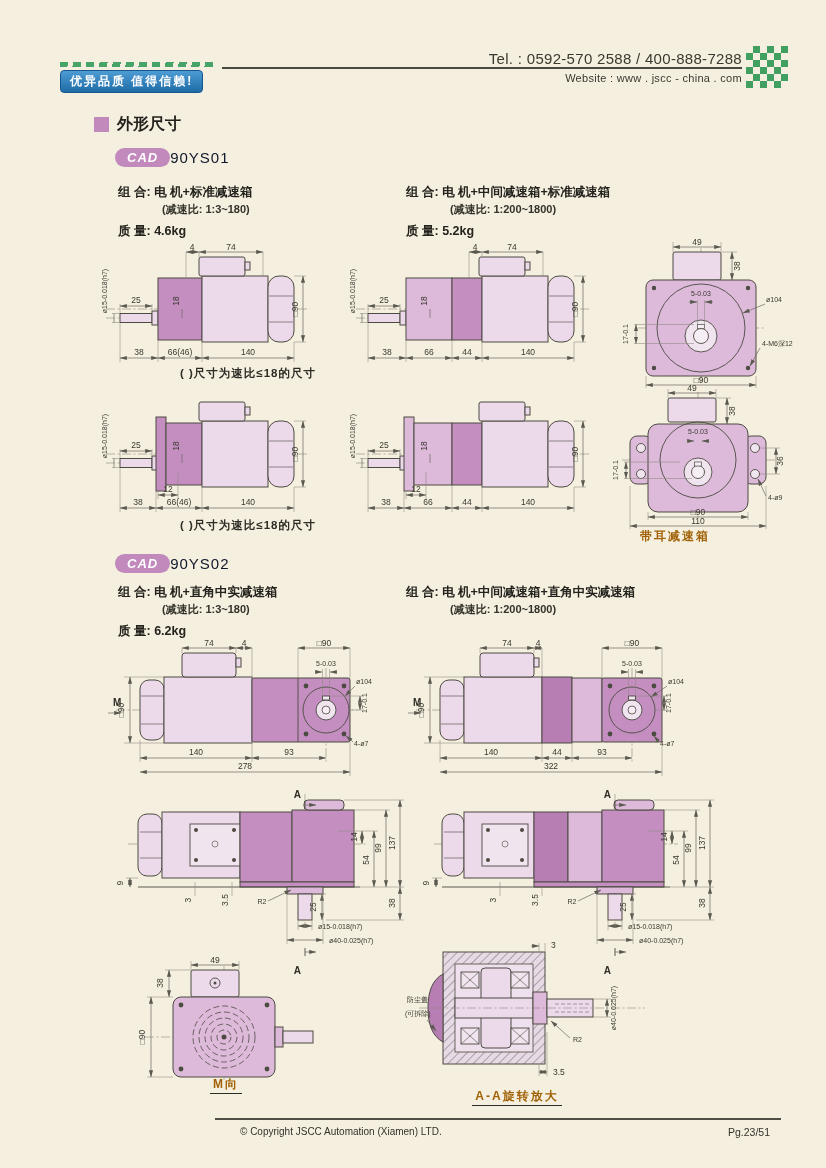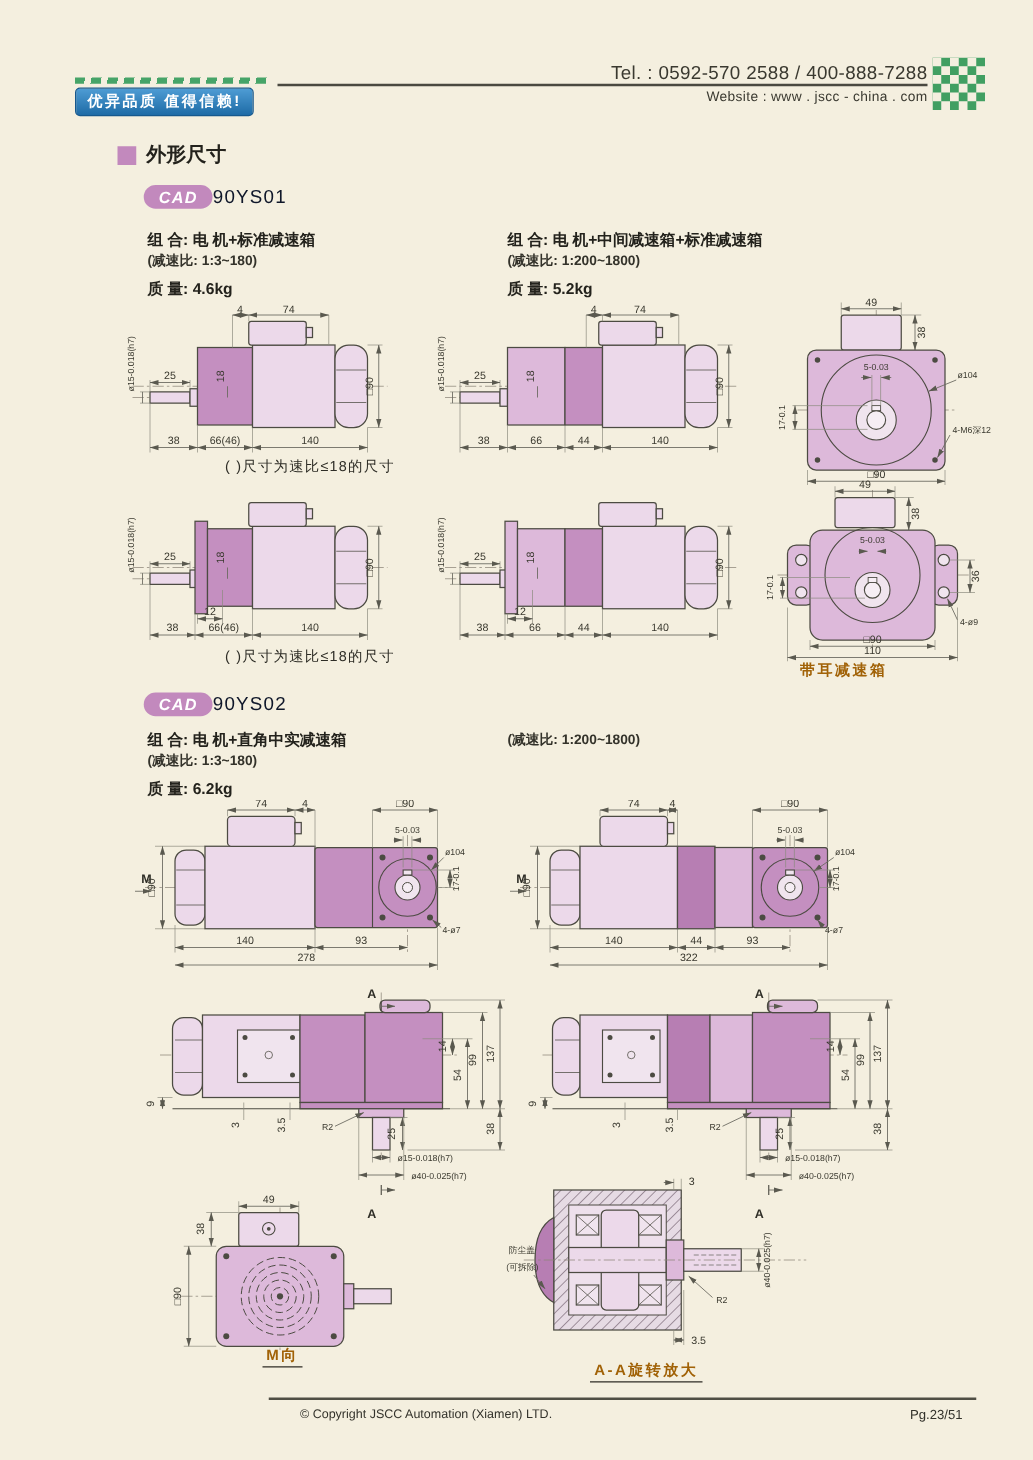--- a/index.html
+++ b/index.html
@@ -11,23 +11,23 @@
 .hline{left:222px;top:67px;width:520px;height:2px;background:#4a4940}
 .tel{right:84px;top:50px;font-size:15px;color:#3a3930;letter-spacing:.3px}
 .web{right:84px;top:72px;font-size:11px;color:#3a3930;letter-spacing:.3px}
 .checker{left:746px;top:46px;width:42px;height:42px;background:repeating-conic-gradient(#419f62 0% 25%,rgba(0,0,0,0) 0% 50%);background-size:14px 14px}
 .sec{left:94px;top:114px;display:flex;gap:8px;align-items:center;font-size:16px;font-weight:bold;color:#23221c}
 .sq{width:15px;height:15px;background:#c289bd;display:inline-block}
 .cadrow{display:flex;align-items:center}
 .cad{background:#c289bd;color:#fff;font-style:italic;font-weight:bold;font-size:13px;letter-spacing:1px;padding:2px 12px;border-radius:11px}
 .model{font-size:15px;color:#0f172a;letter-spacing:1px}
 .spec{font-size:12.5px;font-weight:bold;color:#23221c;line-height:17px}
-.spec .ratio{font-size:11px;font-weight:600;color:#33322a}
+.spec .ratio{font-size:11px;margin-left:44px;font-weight:600;color:#33322a}
 .spec .mrow{margin-top:5px}
-.note{font-size:11.5px;font-weight:400;color:#2e2d26;letter-spacing:1px;text-align:center}
+.note{font-size:11.5px;font-weight:700;color:#2e2d26;letter-spacing:1px;text-align:center}
 .cap{font-size:12px;font-weight:bold;color:#a16207;letter-spacing:2px;text-align:center}
 .cap span{border-bottom:1.5px solid #2e2d26;padding:0 3px 2px}
 .fline{left:215px;top:1118px;width:566px;height:2px;background:#4f4e44}
 .copy{left:240px;top:1126px;font-size:10px;color:#33322b}
 .pg{right:56px;top:1126px;font-size:10.5px;color:#33322b}
 .drw{position:absolute}
 .drw svg{display:block}
 svg text{font-family:"Liberation Sans","DejaVu Sans",sans-serif}
 .dt{font-size:8.5px;fill:#3a392f}
 .dt7{font-size:7px;fill:#3a392f}
@@ -398,20 +398,21 @@
   <div class="abs cadrow" style="left:115px;top:554px">
     <span class="cad">CAD</span>
     <span class="model">90YS02</span>
   </div>
   <div class="abs spec" style="left:118px;top:584px">
     <div><span>组 合:</span> <span>电 机+直角中实减速箱</span></div>
     <div class="ratio">(减速比: 1:3~180)</div>
     <div class="mrow"><span>质 量:</span> <span>6.2kg</span></div>
   </div>
   <div class="abs spec" style="left:406px;top:584px">
+    <div><span>组 合:</span> <span>电 机+中间减速箱+直角中实减速箱</span></div>
     <div class="ratio">(减速比: 1:200~1800)</div>
   </div>
 
   <div class="drw" style="left:106px;top:640px">
   <svg width="292" height="140" viewBox="0 0 292 140">
     <defs>
           <marker id="a7" markerWidth="8" markerHeight="6" refX="6.8" refY="2.5" orient="auto-start-reverse" markerUnits="userSpaceOnUse">
             <path d="M7,2.5 L0,.4 L0,4.6 Z" fill="#5a594f"></path>
           </marker>
         </defs>

